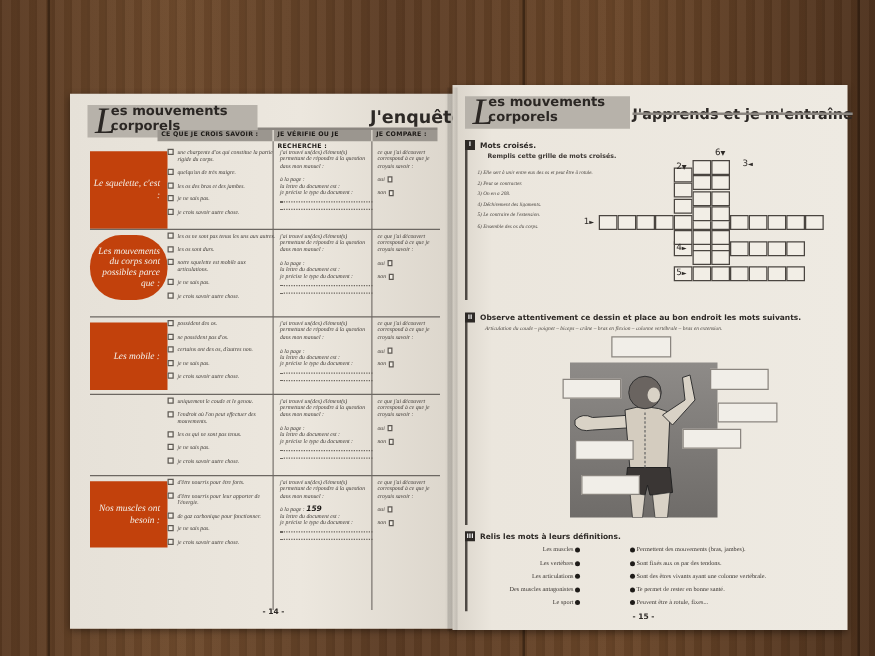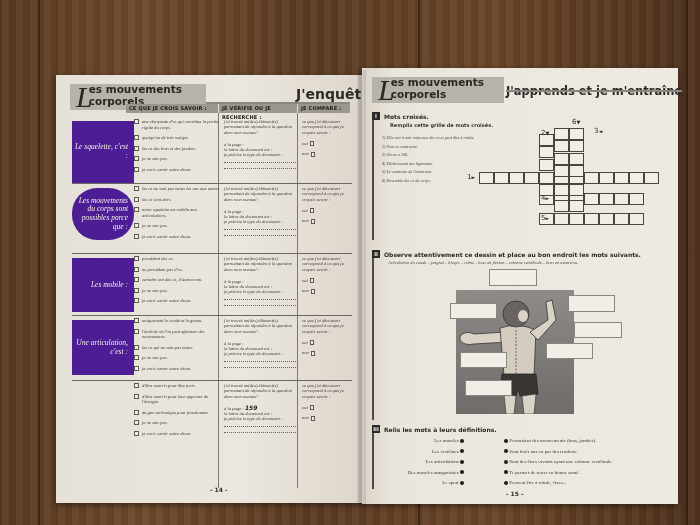--- a/index.html
+++ b/index.html
@@ -49,21 +49,21 @@
 
   
   .col-head {
     position: absolute; top: 104px; height: 9px; background: #9b968f;
     font-family: "DejaVu Sans", sans-serif; font-size: 5px; font-weight: bold; color: #1d1a17;
     text-transform: uppercase; letter-spacing: 0.2px; padding-left: 3px; line-height: 9px;
   }
   .row { position: absolute; left: 72px; width: 280px; }
   .row-sep { position: absolute; left: 72px; width: 280px; height: 1px; background: #6c6762; }
   .q-box {
-    position: absolute; left: 0; background: #4c1d95; color: #f3efe8;
+    position: absolute; left: 0; background: #c2410c; color: #f3efe8;
     font-style: italic; font-size: 7.5px; text-align: right; padding-right: 6px;
     display: flex; align-items: center; justify-content: flex-end; line-height: 1.15;
   }
   .opts { position: absolute; left: 62px; width: 88px; }
   .opt { position: relative; font-style: italic; font-size: 4.6px; line-height: 5.6px; padding-left: 8px; color: #3b3632; margin-bottom: 5px; }
   .opt .cb { position: absolute; left: 0; top: 0; width: 5px; height: 5px; border: 0.6px solid #5e5953; background: #f2eee6; }
   .vcol { position: absolute; font-style: italic; font-size: 4.6px; line-height: 5.4px; color: #3b3632; }
   .vline { position: absolute; width: 1px; background: #7c7771; }
   .dots { border-bottom: 0.5px dotted #6b665f; display: block; height: 5.4px; }
   .answer-hand { font-family: "DejaVu Sans", sans-serif; font-weight: bold; font-style: italic; font-size: 6px; color: #1e1b18; }
@@ -234,23 +234,20 @@
         </div>
         <div class="vcol" style="left:230px; top:2px; width:48px;">
           <span>ce que j'ai découvert correspond à ce que je croyais savoir :</span><br><br>
           <span>oui</span><span class="cb-inline"></span><br><br>
           <span>non</span><span class="cb-inline"></span>
         </div>
       </div>
       <div class="row-sep" style="top:253px;"></div>
 
       <div class="row" style="top:316px; height:69px;">
-        <div class="q-box" style="top:4px; width:62px; height:55px;">
-          <span>Une articulation, c'est :</span>
-        </div>
         <div class="opts" style="top:2px;">
 
             <div class="opt">
               <span class="cb"></span>
               <span>uniquement le coude et le genou.</span>
             </div>
             <div class="opt">
               <span class="cb"></span>
               <span>l'endroit où l'on peut effectuer des mouvements.</span>
             </div>
@@ -278,20 +275,23 @@
         </div>
         <div class="vcol" style="left:230px; top:2px; width:48px;">
           <span>ce que j'ai découvert correspond à ce que je croyais savoir :</span><br><br>
           <span>oui</span><span class="cb-inline"></span><br><br>
           <span>non</span><span class="cb-inline"></span>
         </div>
       </div>
       <div class="row-sep" style="top:315px;"></div>
 
       <div class="row" style="top:381px; height:67px;">
+        <div class="q-box" style="top:4px; width:62px; height:53px;">
+          <span>Nos muscles ont besoin :</span>
+        </div>
         <div class="opts" style="top:2px;">
 
             <div class="opt">
               <span class="cb"></span>
               <span>d'être nourris pour être forts.</span>
             </div>
             <div class="opt">
               <span class="cb"></span>
               <span>d'être nourris pour leur apporter de l'énergie.</span>
             </div>

